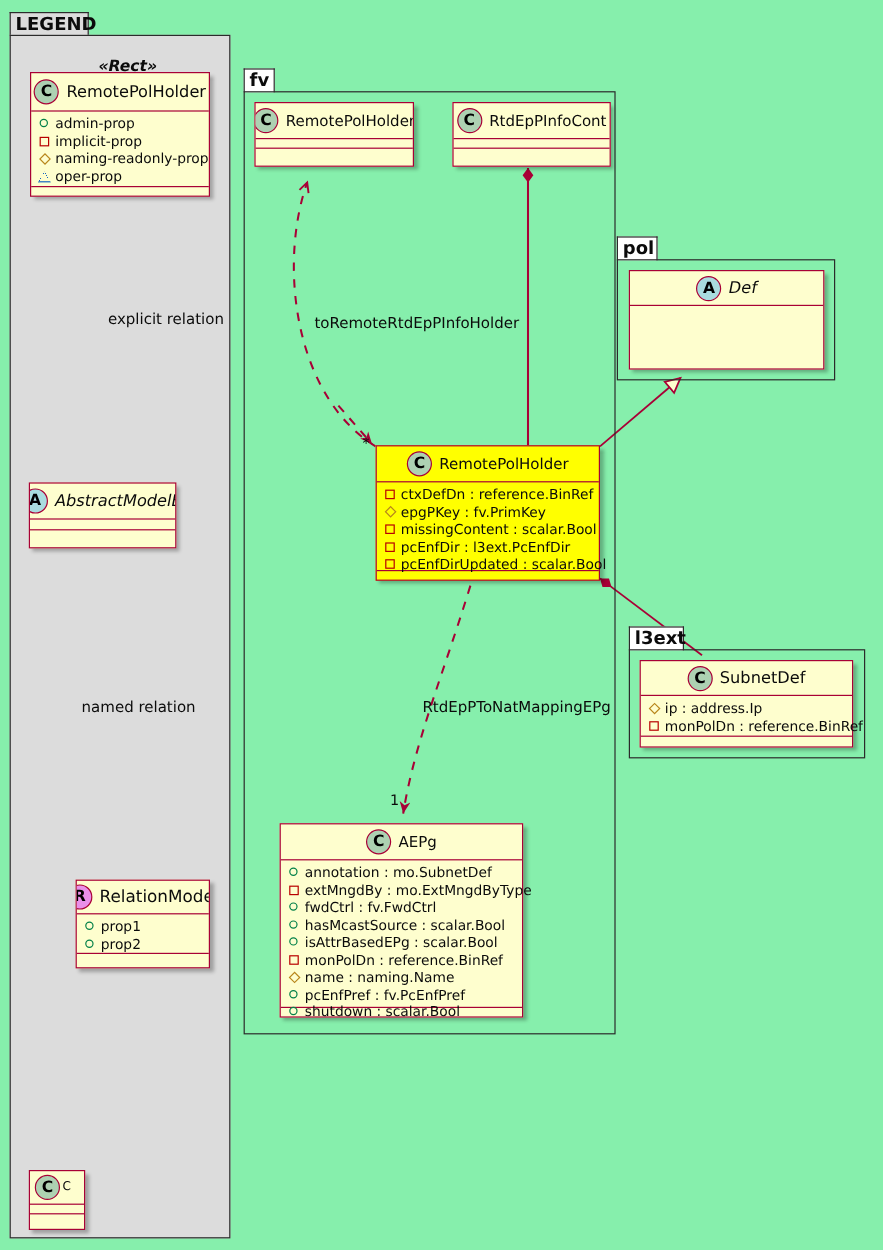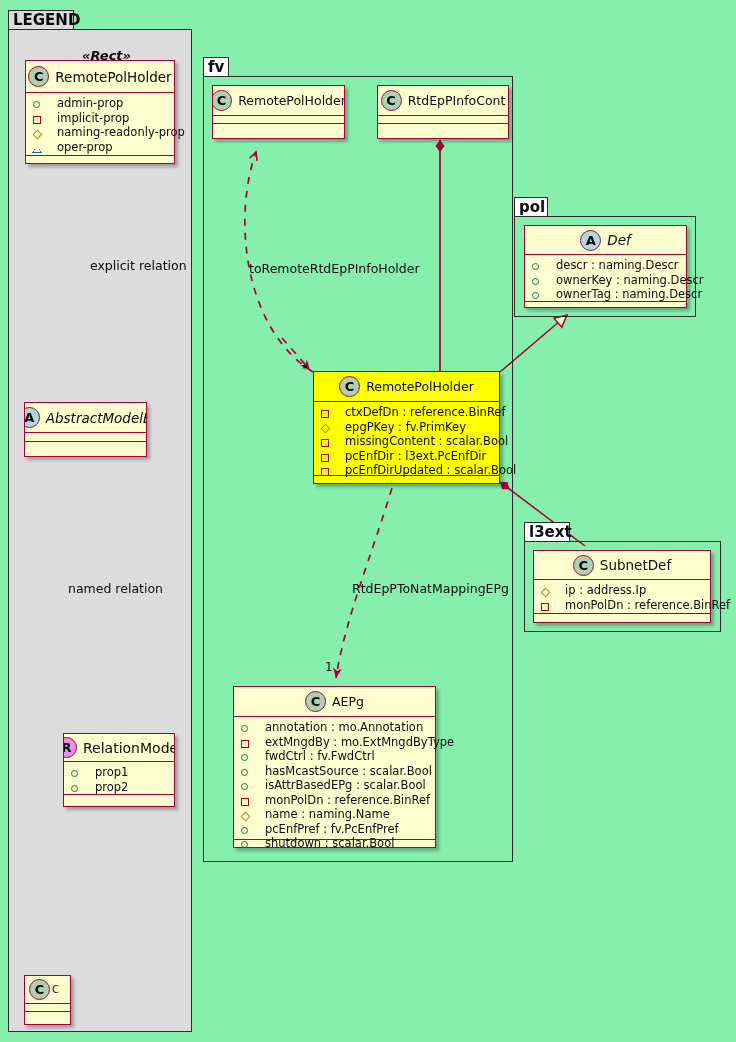--- a/index.html
+++ b/index.html
@@ -99,22 +99,22 @@
   .cls-attrs {
     padding: 3px 4px 3px 6px;
     border-bottom: 1.5px solid #a80036;
     box-sizing: border-box;
   }
   .cls-attrs.empty { height: 9px; padding: 0; }
   .cls-foot { height: 9px; box-sizing: border-box; }
 
   .attr {
     display: flex;
-    align-items: flex-end;
-    gap: 14px;
+    align-items: center;
+    gap: 3px;
     font-size: 11.5px;
     color: #0b0b0b;
     line-height: 14.5px;
     white-space: nowrap;
   }
   .attr-txt { display: inline-block; }
 
   
   .vis { flex: 0 0 auto; width: 11px; height: 11px; position: relative; }
   .vis.circle::before {
@@ -321,21 +321,21 @@
 
   <div class="cls" style="left:377px; top:85px; width:132px; height:54px;">
     <div class="cls-head" style="height:30px;">
       <span class="badge c">C</span>
       <span class="cls-title" style="font-size:12.5px;">RtdEpPInfoCont</span>
     </div>
     <div class="cls-attrs empty" style="height:8px;"></div>
     <div class="cls-foot" style="height:8px;"></div>
   </div>
 
-  <div class="edge-label" style="left:249px; top:261px;text-align:center;">toRemoteRtdEpPInfoHolder</div>
+  <div class="edge-label" style="left:262px; top:261px;text-align:center;">toRemoteRtdEpPInfoHolder</div>
   <div class="mult" style="left:302px; top:362px;">*</div>
 
   <div class="cls highlight" style="left:313px; top:371px; width:187px; height:113px;">
     <div class="cls-head" style="height:30px;">
       <span class="badge c">C</span>
       <span class="cls-title" style="font-size:12.5px;">RemotePolHolder</span>
     </div>
     <div class="cls-attrs" style="height:74px;">
       <div class="attr">
         <span class="vis square"></span>
@@ -365,21 +365,21 @@
   <div class="mult" style="left:325px; top:660px;">1</div>
 
   <div class="cls" style="left:233px; top:686px; width:203px; height:162px;">
     <div class="cls-head" style="height:30px;">
       <span class="badge c">C</span>
       <span class="cls-title" style="font-size:12.5px;text-align:center;">AEPg</span>
     </div>
     <div class="cls-attrs" style="height:123px;">
       <div class="attr">
         <span class="vis circle"></span>
-        <span class="attr-txt">annotation : mo.Annotation</span>
+        <span class="attr-txt">annotation : mo.SubnetDef</span>
       </div>
       <div class="attr">
         <span class="vis square"></span>
         <span class="attr-txt">extMngdBy : mo.ExtMngdByType</span>
       </div>
       <div class="attr">
         <span class="vis circle"></span>
         <span class="attr-txt">fwdCtrl : fv.FwdCtrl</span>
       </div>
       <div class="attr">
@@ -418,34 +418,20 @@
       <path d="M13,0 L13,21" stroke="#2b2b2b" stroke-width="1.5" fill="none"></path>
     </svg>
   </div>
   <div class="pkg" style="left:514px; top:216px; width:182px; height:101px;"></div>
 
   <div class="cls" style="left:524px; top:225px; width:163px; height:83px;">
     <div class="cls-head" style="height:29px;">
       <span class="badge a">A</span>
       <span class="cls-title italic">Def</span>
     </div>
-    <div class="cls-attrs" style="height:47px;">
-      <div class="attr">
-        <span class="vis circle"></span>
-        <span class="attr-txt">descr : naming.Descr</span>
-      </div>
-      <div class="attr">
-        <span class="vis circle"></span>
-        <span class="attr-txt">ownerKey : naming.Descr</span>
-      </div>
-      <div class="attr">
-        <span class="vis circle"></span>
-        <span class="attr-txt">ownerTag : naming.Descr</span>
-      </div>
-    </div>
     <div class="cls-foot" style="height:7px;"></div>
   </div>
 
   <div class="pkg-tab" style="left:524px; top:522px; width:46px; height:20px;">
     <span>l3ext</span>
     <svg class="fold" width="14" height="22">
       <path d="M0,0 L13,21 L13,0 Z" fill="#ffffff" stroke="none"></path>
       <path d="M0,0 L13,21" stroke="#2b2b2b" stroke-width="1.5" fill="none"></path>
       <path d="M13,0 L13,21" stroke="#2b2b2b" stroke-width="1.5" fill="none"></path>
     </svg>

